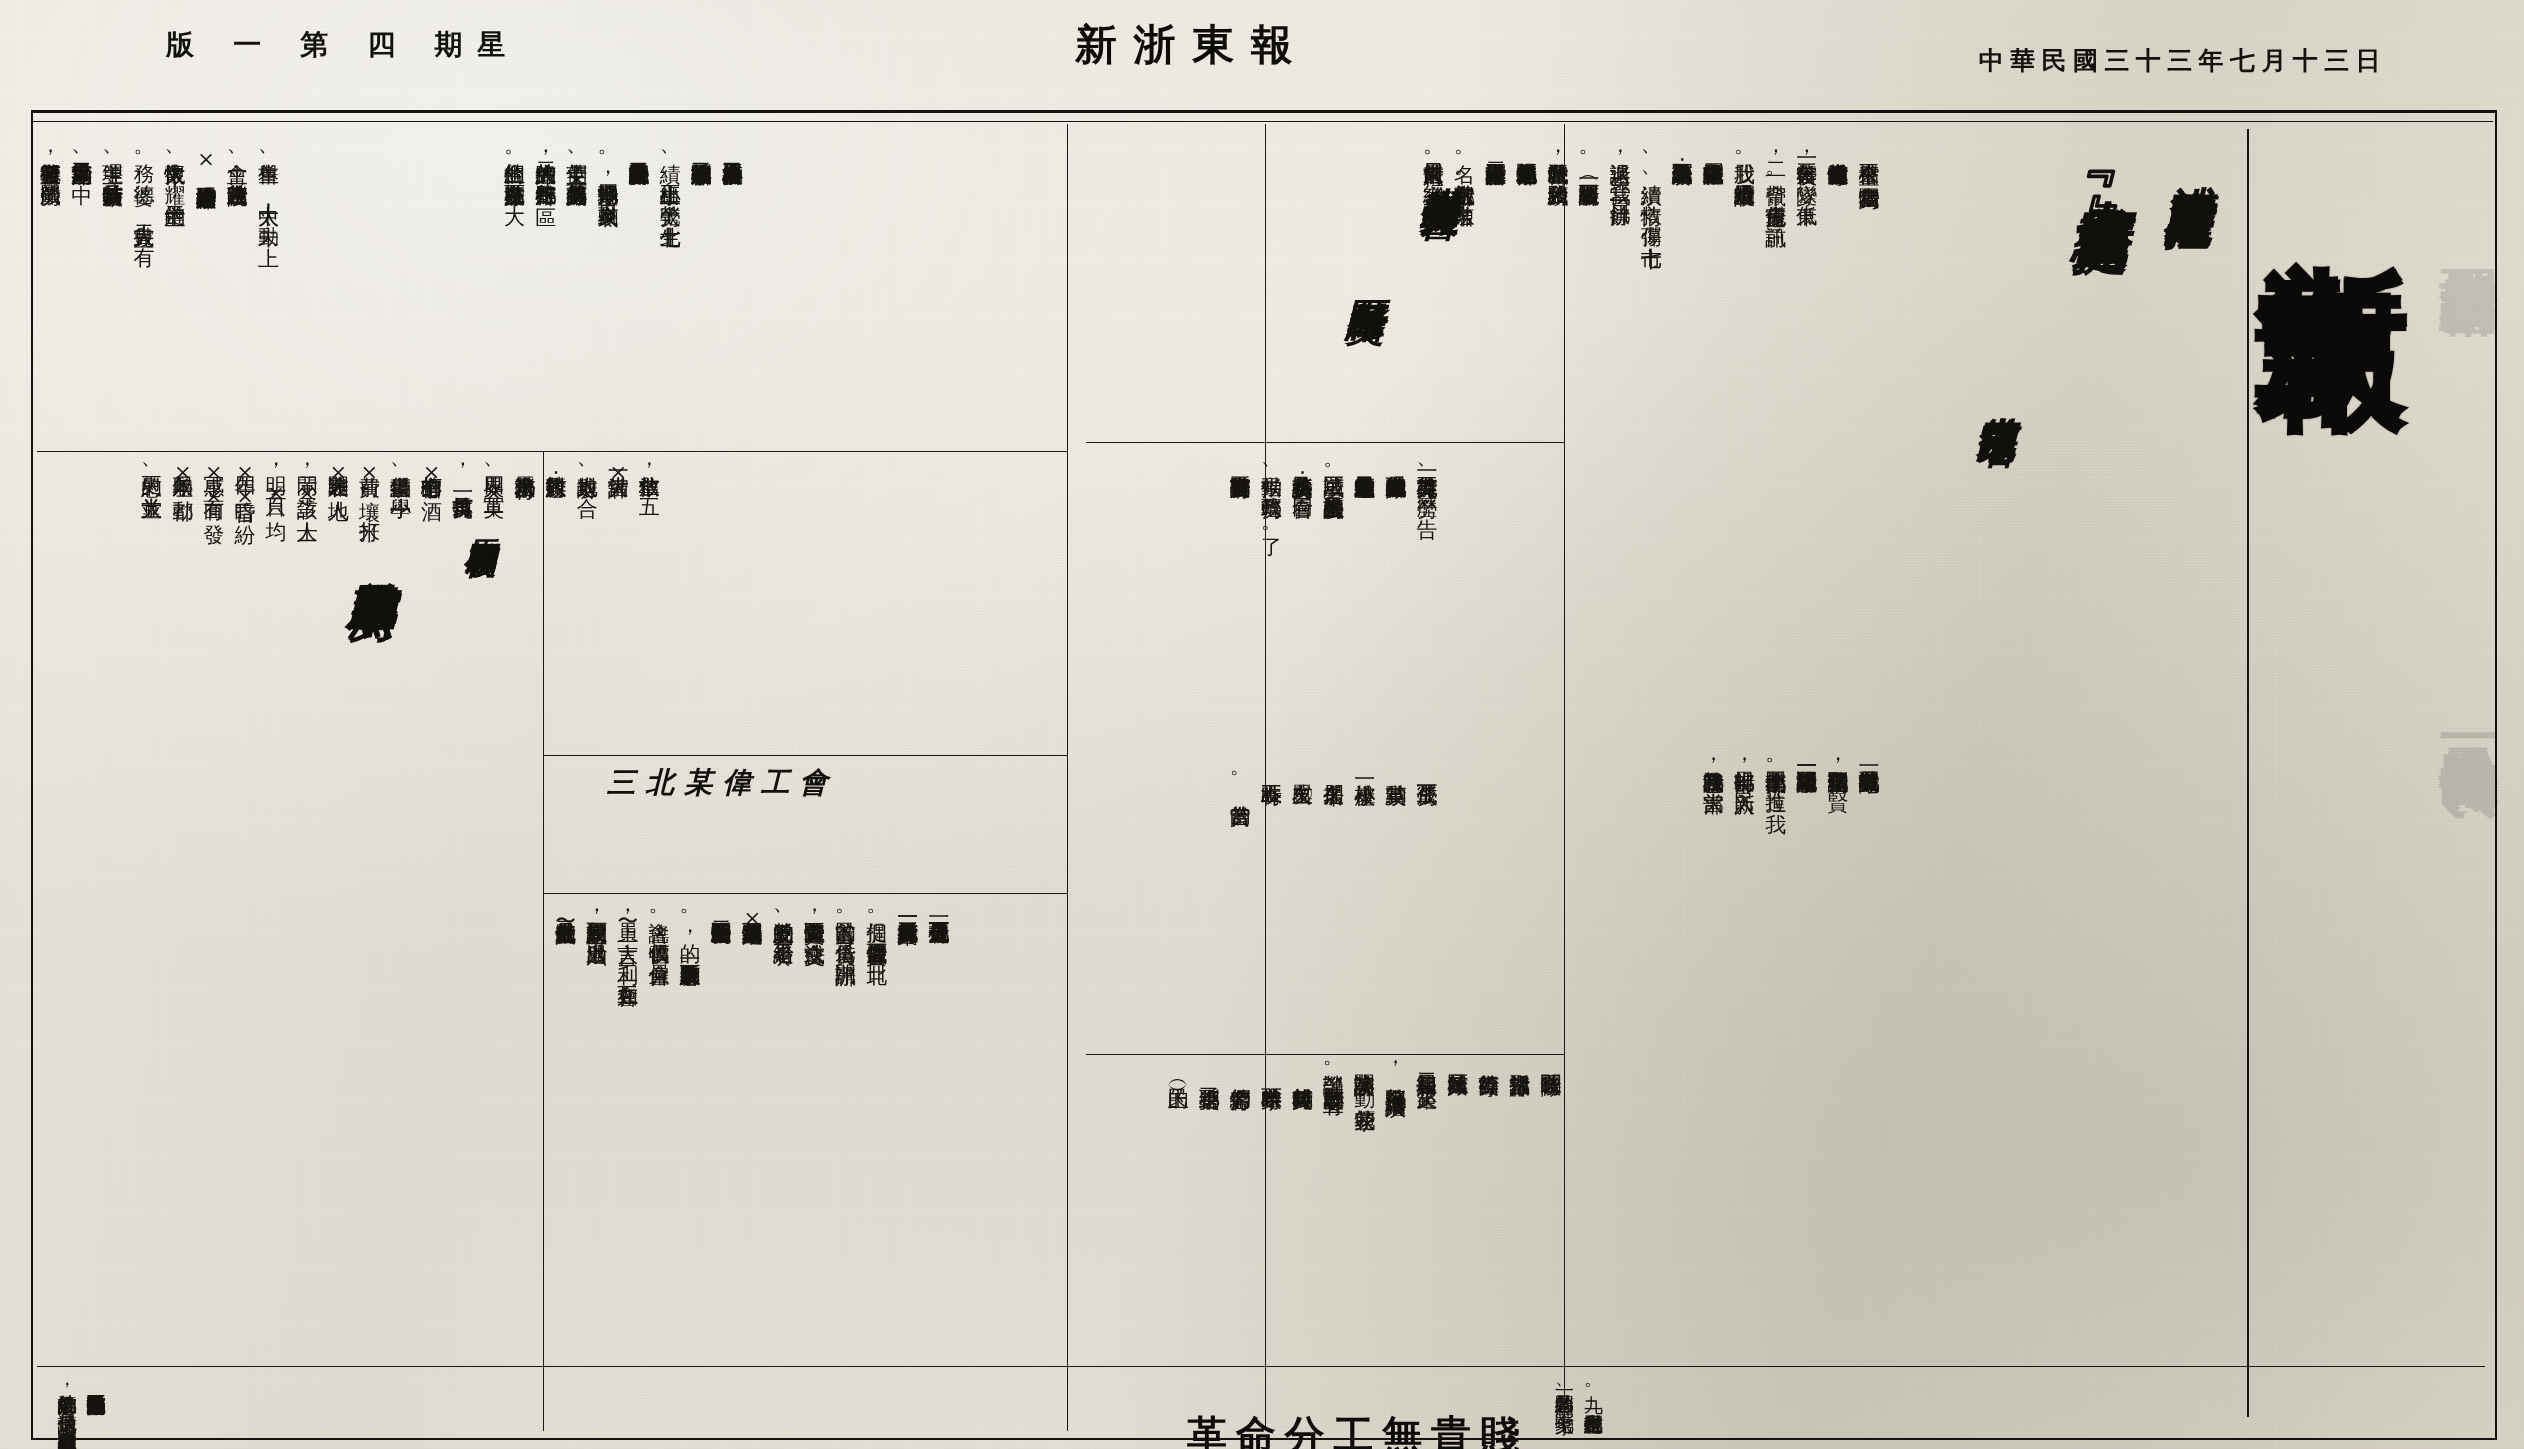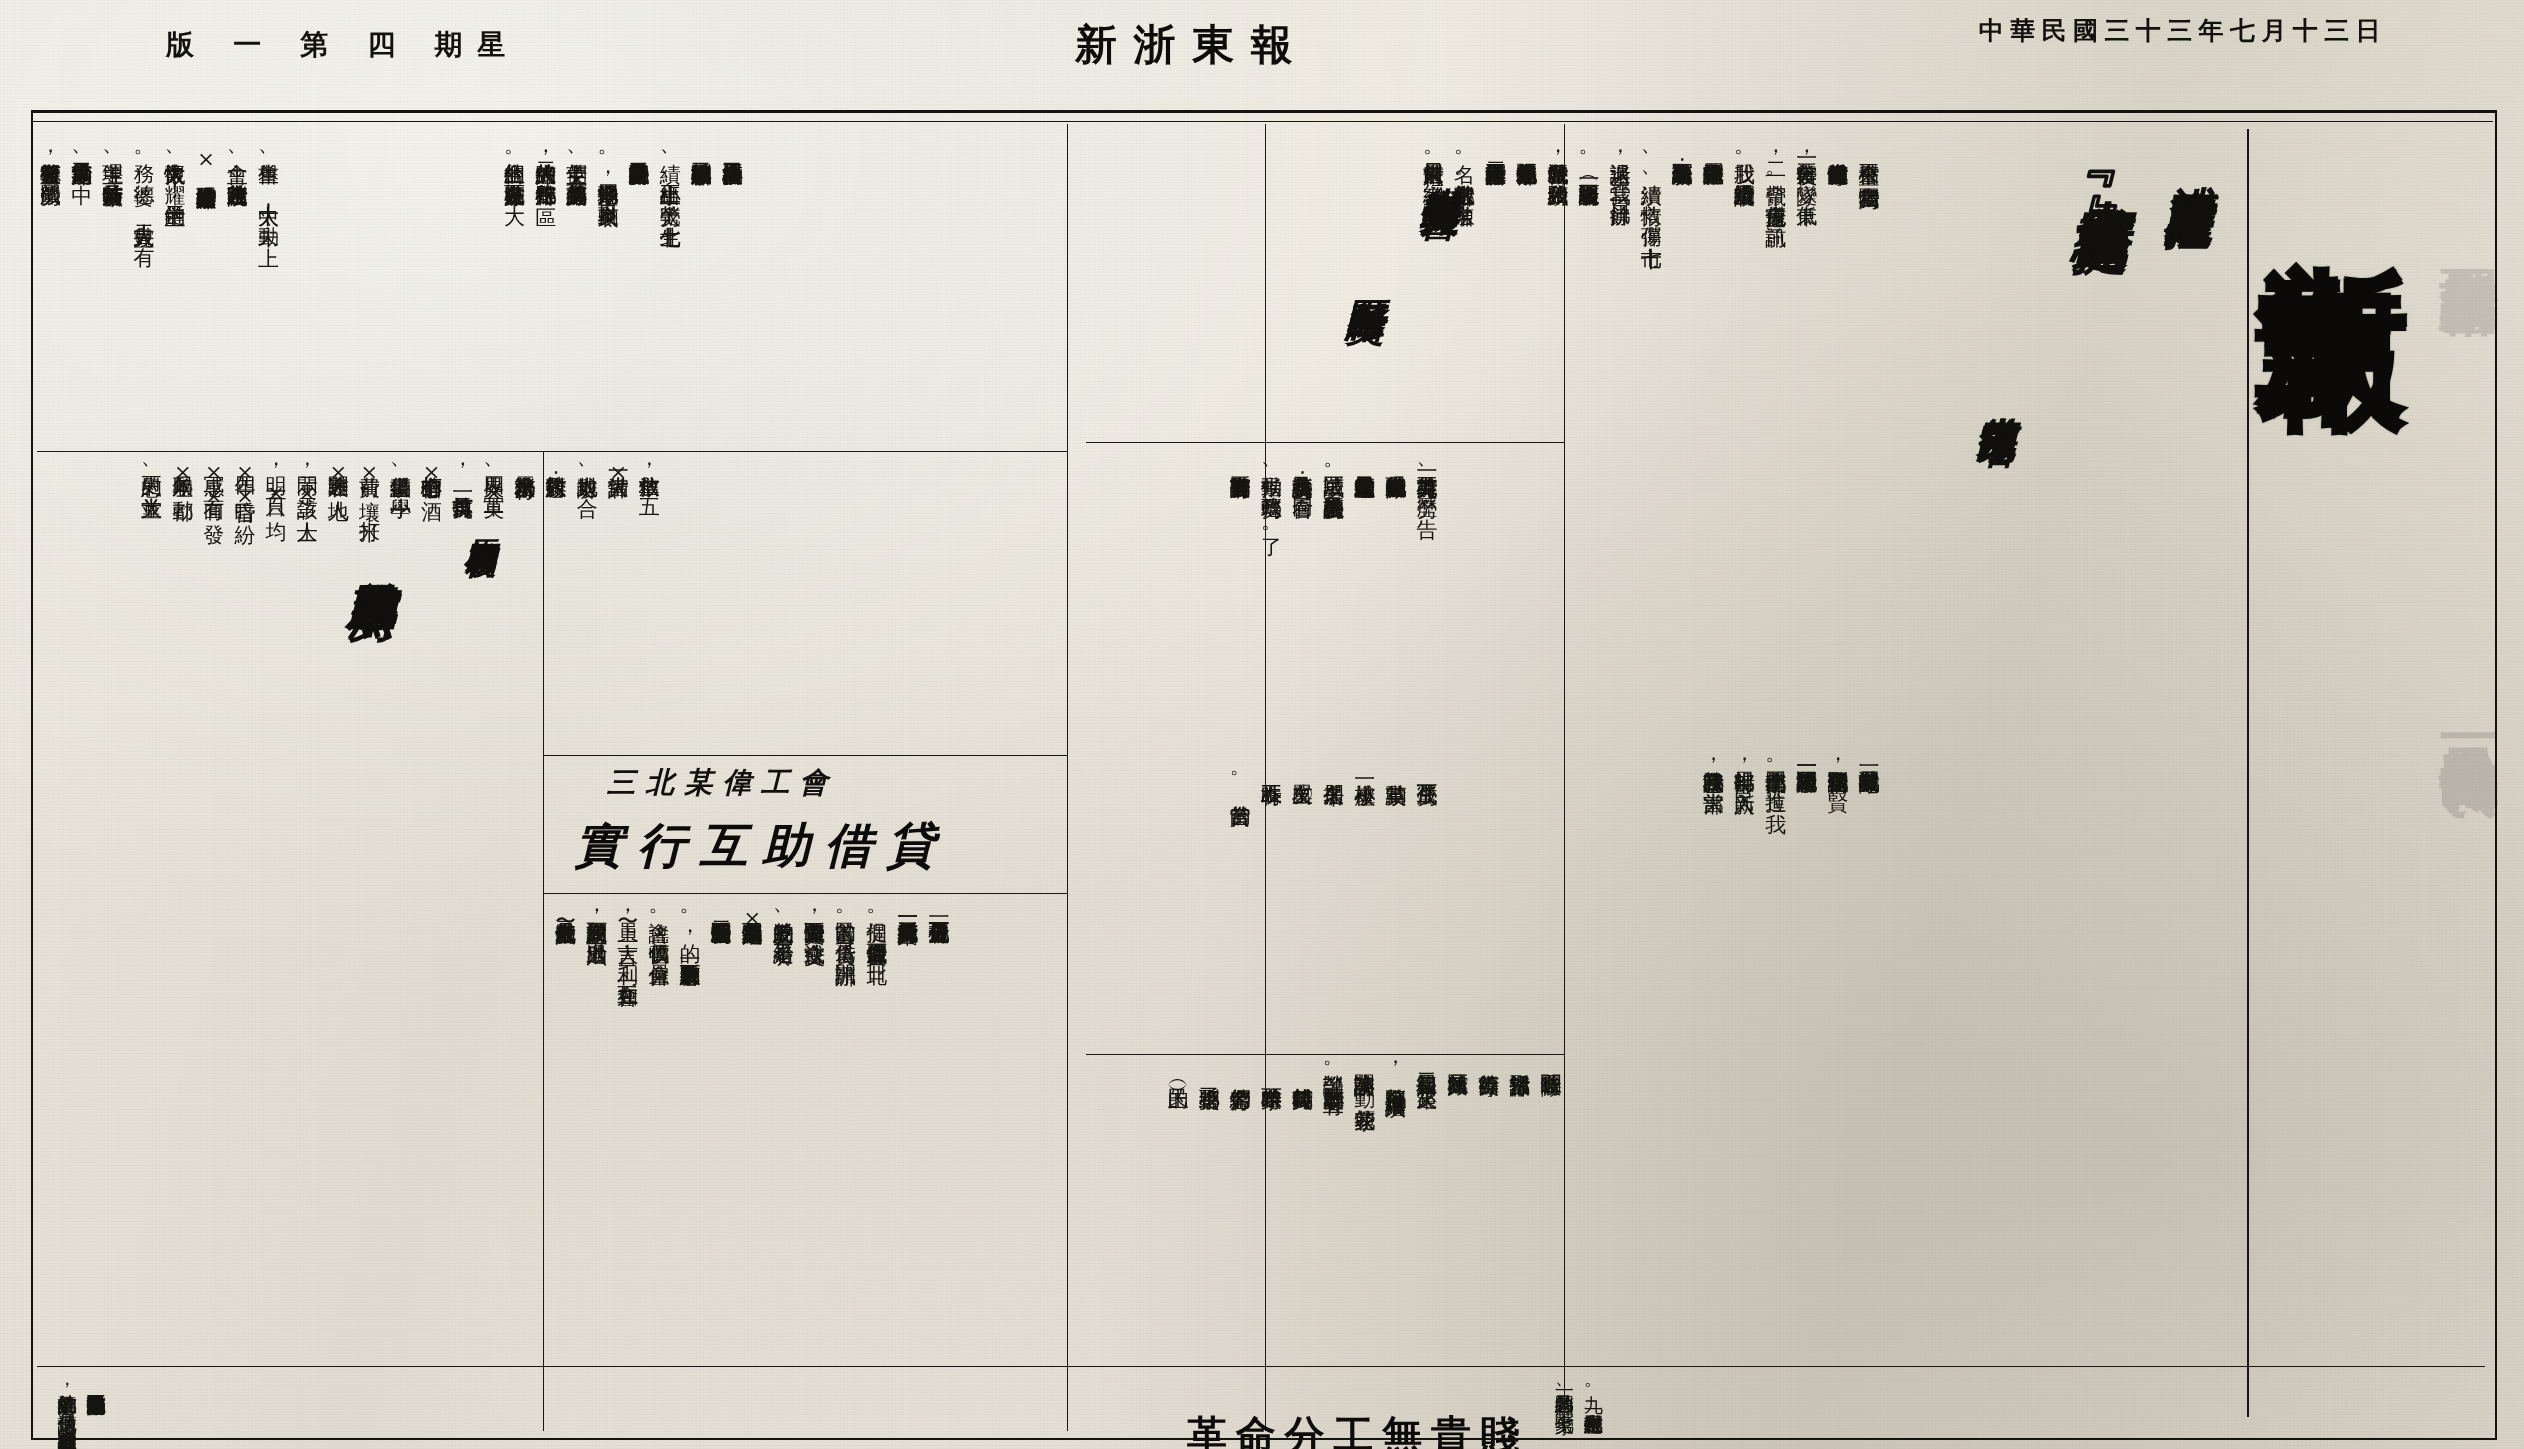--- a/index.html
+++ b/index.html
@@ -38,21 +38,21 @@
   #edition-line{
     position:absolute;left:166px;top:26px;
     font-size:28px;letter-spacing:14.7px;color:#15130f;font-weight:bold;
     direction:rtl;
   }
   #paper-name-top{
     position:absolute;left:1075px;top:16.6px;
     font-size:42px;font-weight:bold;letter-spacing:16.6px;color:#100e0b;
   }
   #date-line{
-    position:absolute;right:138px;top:14px;
+    position:absolute;right:138px;top:44px;
     font-size:25px;letter-spacing:6.4px;color:#15130f;font-weight:bold;
   }
 
   
   #frame{
     position:absolute;left:31px;top:110px;width:2462px;height:1325px;
     border-top:3.7px solid #171511;border-bottom:2.8px solid #171511;
     border-left:2.8px solid #171511;border-right:2.8px solid #171511;
   }
   #frame-inner-top{position:absolute;left:31px;top:121px;width:2462px;height:0;border-top:1.8px solid #171511;}
@@ -219,23 +219,20 @@
     <div class="line">（民）的上</div>
   </div>
 
   <div class="vrule" style="left:1067px;top:124px;height:1307px;"></div>
 
   <div class="hrule" style="left:543px;top:755px;width:524px;"></div>
   <div class="hrule" style="left:543px;top:893px;width:524px;"></div>
 
   <div class="headline h-sm" style="position:absolute;left:607px;top:764px;">
     <div class="vtext" style="writing-mode:horizontal-tb;font-size:28.5px;letter-spacing:.35em;">三北某偉工會</div>
-  </div>
-  <div class="headline" style="position:absolute;left:575px;top:814px;">
-    <div style="writing-mode:horizontal-tb;font-size:48px;letter-spacing:.30em;font-weight:bold;color:#0f0d0b;">實行互助借貸</div>
   </div>
 
   <div class="body-block" style="left:552px;top:906px;">
     <div class="line">是只破僞分把一可免員百提廿</div>
     <div class="line">一有興工聲錢方挽息衆元案一三</div>
     <div class="line">個提。會成買面保借貸錢。日北</div>
     <div class="line">民富貧的。了爲借貸，辦開訊</div>
     <div class="line">體互際要但大避貸，或交法會：</div>
     <div class="line">的助反的近安息、不者給是，×</div>
     <div class="line">例之相費來存僞但入家互每逼×</div>

